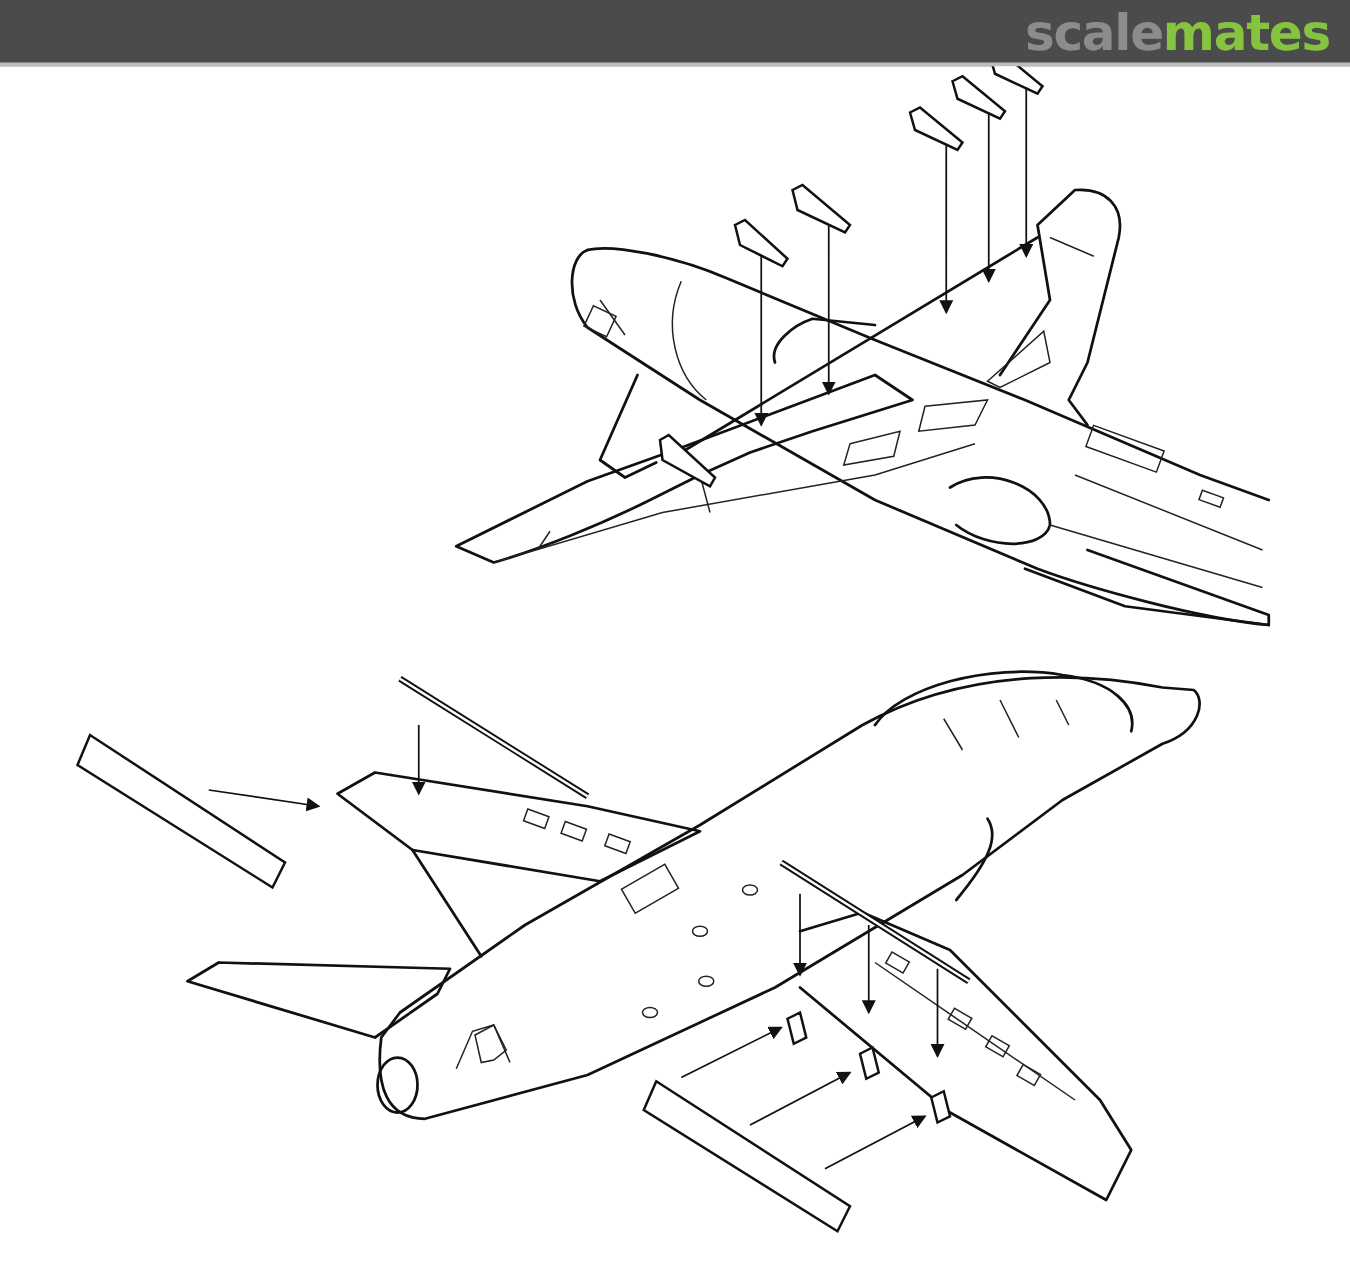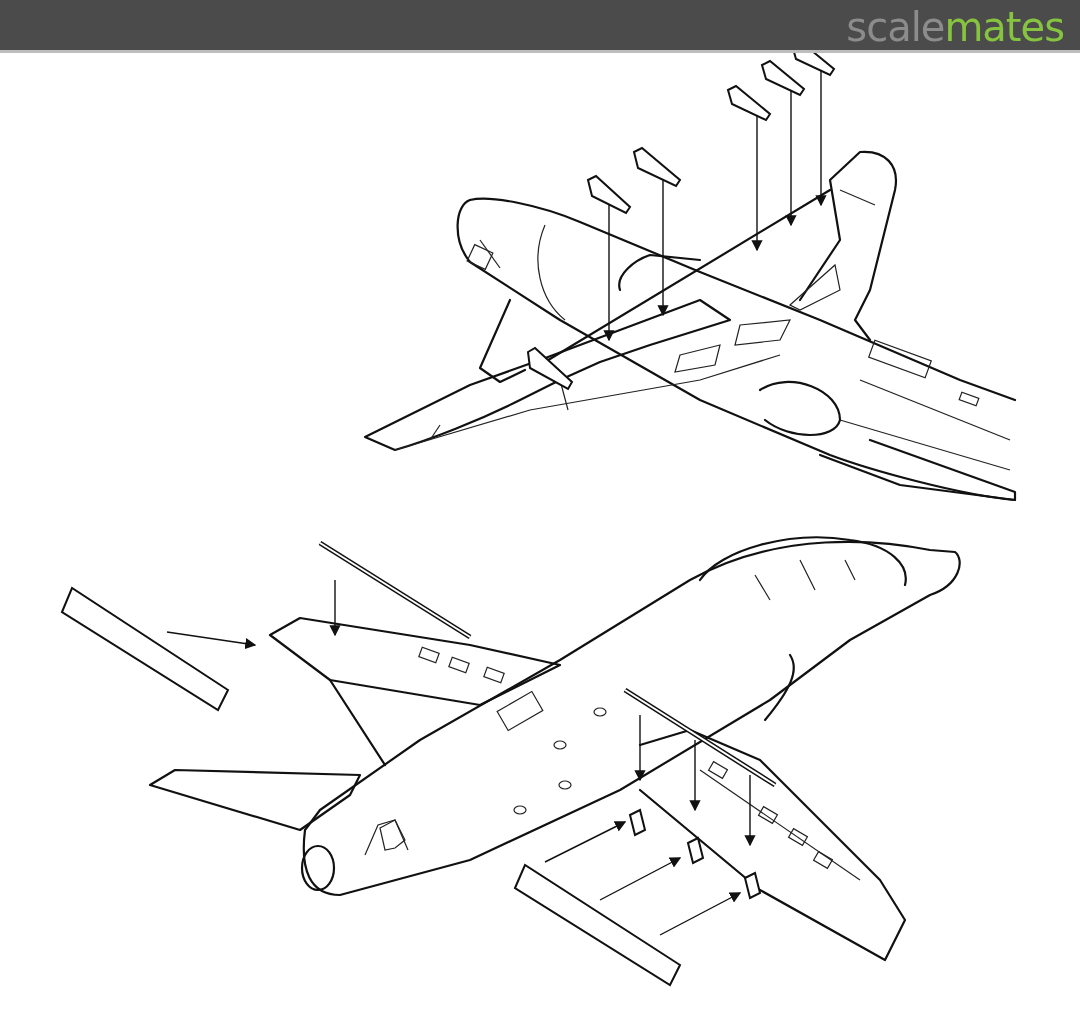--- a/index.html
+++ b/index.html
@@ -1,18 +1,18 @@
 <!DOCTYPE html>
 <html><head>
 <meta charset="utf-8">
 <style>
   html,body{margin:0;padding:0;background:#ffffff;}
   body{width:1080px;height:1024px;overflow:hidden;position:relative;font-family:"DejaVu Sans",sans-serif;}
   .topbar{position:absolute;left:0;top:0;width:1080px;height:50px;background:#4b4b4b;border-bottom:3px solid #bdbdbd;}
-  .logo{position:absolute;right:16px;top:4px;font-family:"DejaVu Sans",sans-serif;font-weight:normal;font-size:40px;letter-spacing:-1px;line-height:46px;}
+  .logo{position:absolute;right:16px;top:4px;font-family:"DejaVu Sans",sans-serif;font-weight:bold;font-size:40px;letter-spacing:-1px;line-height:46px;}
   .logo .a{color:#8c8c8c;}
   .logo .b{color:#86c440;}
   .canvas{position:absolute;left:0;top:53px;width:1080px;height:971px;}
   svg{display:block;}
   .ln{fill:none;stroke:#111;stroke-width:2.2;stroke-linejoin:round;stroke-linecap:round;}
   .th{fill:none;stroke:#222;stroke-width:1.2;}
   .pt{fill:#fff;stroke:#111;stroke-width:2;}
   .ar{stroke:#111;stroke-width:1.4;fill:none;}
 </style>
 </head>

